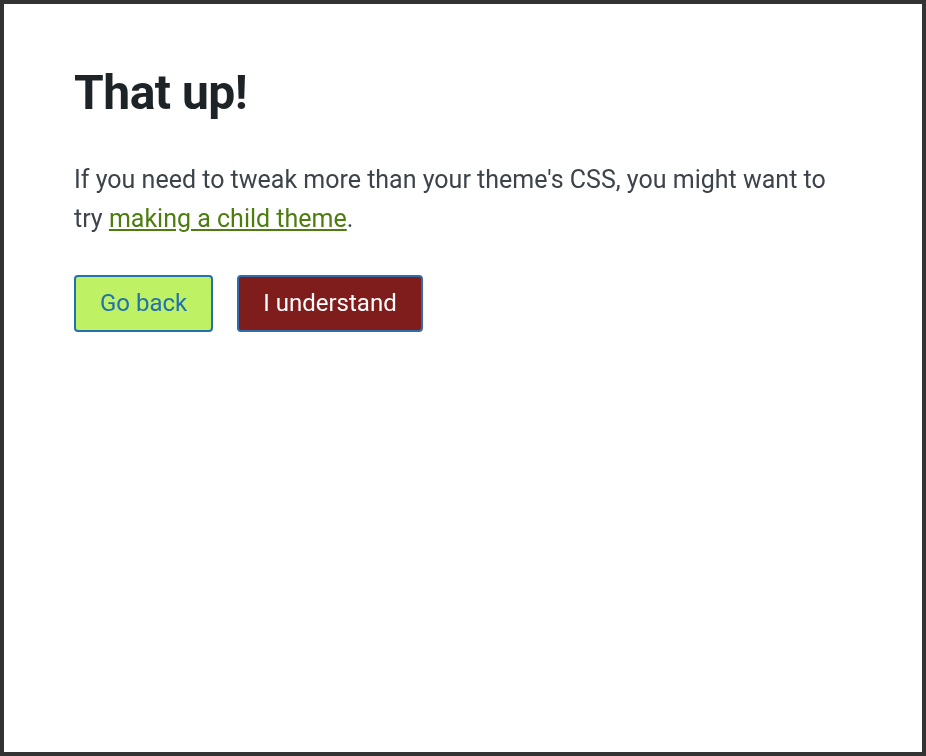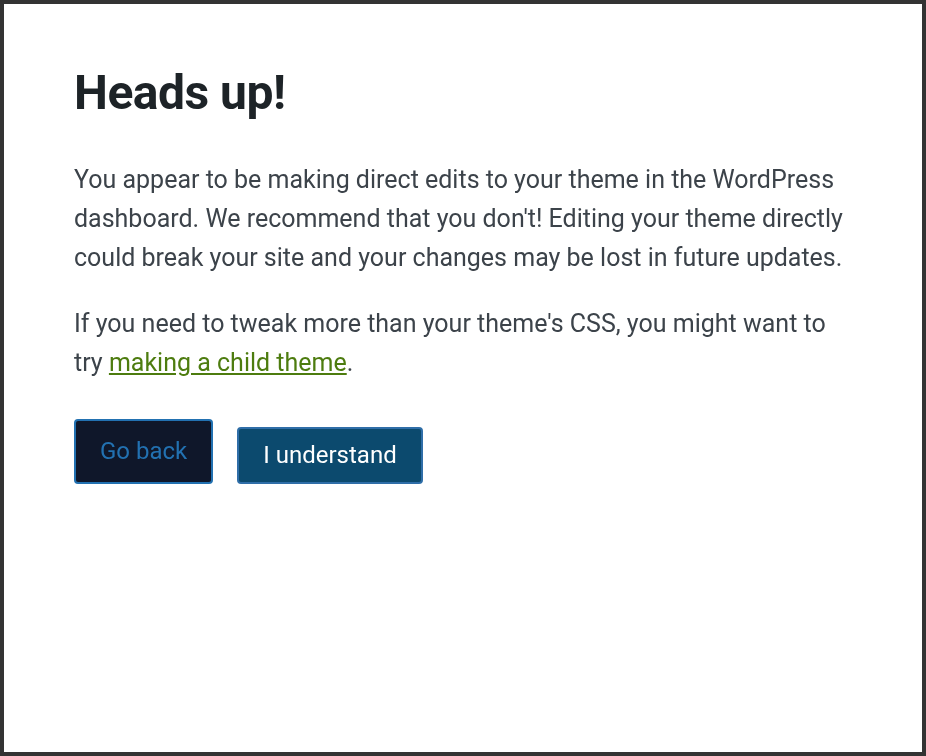--- a/index.html
+++ b/index.html
@@ -43,38 +43,36 @@
     }
     .btn {
       font-size: 24px;
       padding: 10px 24px;
       border-radius: 4px;
       cursor: pointer;
       font-family: inherit;
       line-height: 1.4;
     }
     .btn-secondary {
-      background: #0f172a;
+      background: #bef264;
       color: #2271b1;
       border: 2px solid #2271b1;
     }
     .btn-primary {
-      background: #0c4a6e;
+      background: #7f1d1d;
       color: #ffffff;
       border: 2px solid #2f6ea8;
-      margin-top: 8px;
     }
   </style>
 </head>
 <body>
 
 <div class="dialog">
-  <h1>Heads up!</h1>
+  <h1>That up!</h1>
 
-  <p>You appear to be making direct edits to your theme in the WordPress dashboard. We recommend that you don't! Editing your theme directly could break your site and your changes may be lost in future updates.</p>
 
   <p>
     <span>If you need to tweak more than your theme's CSS, you might want to try </span><a href="#">making a child theme</a><span>.</span>
   </p>
 
 
   <div class="button-row">
     <button class="btn btn-secondary">Go back</button>
     <button class="btn btn-primary">I understand</button>
   </div>

